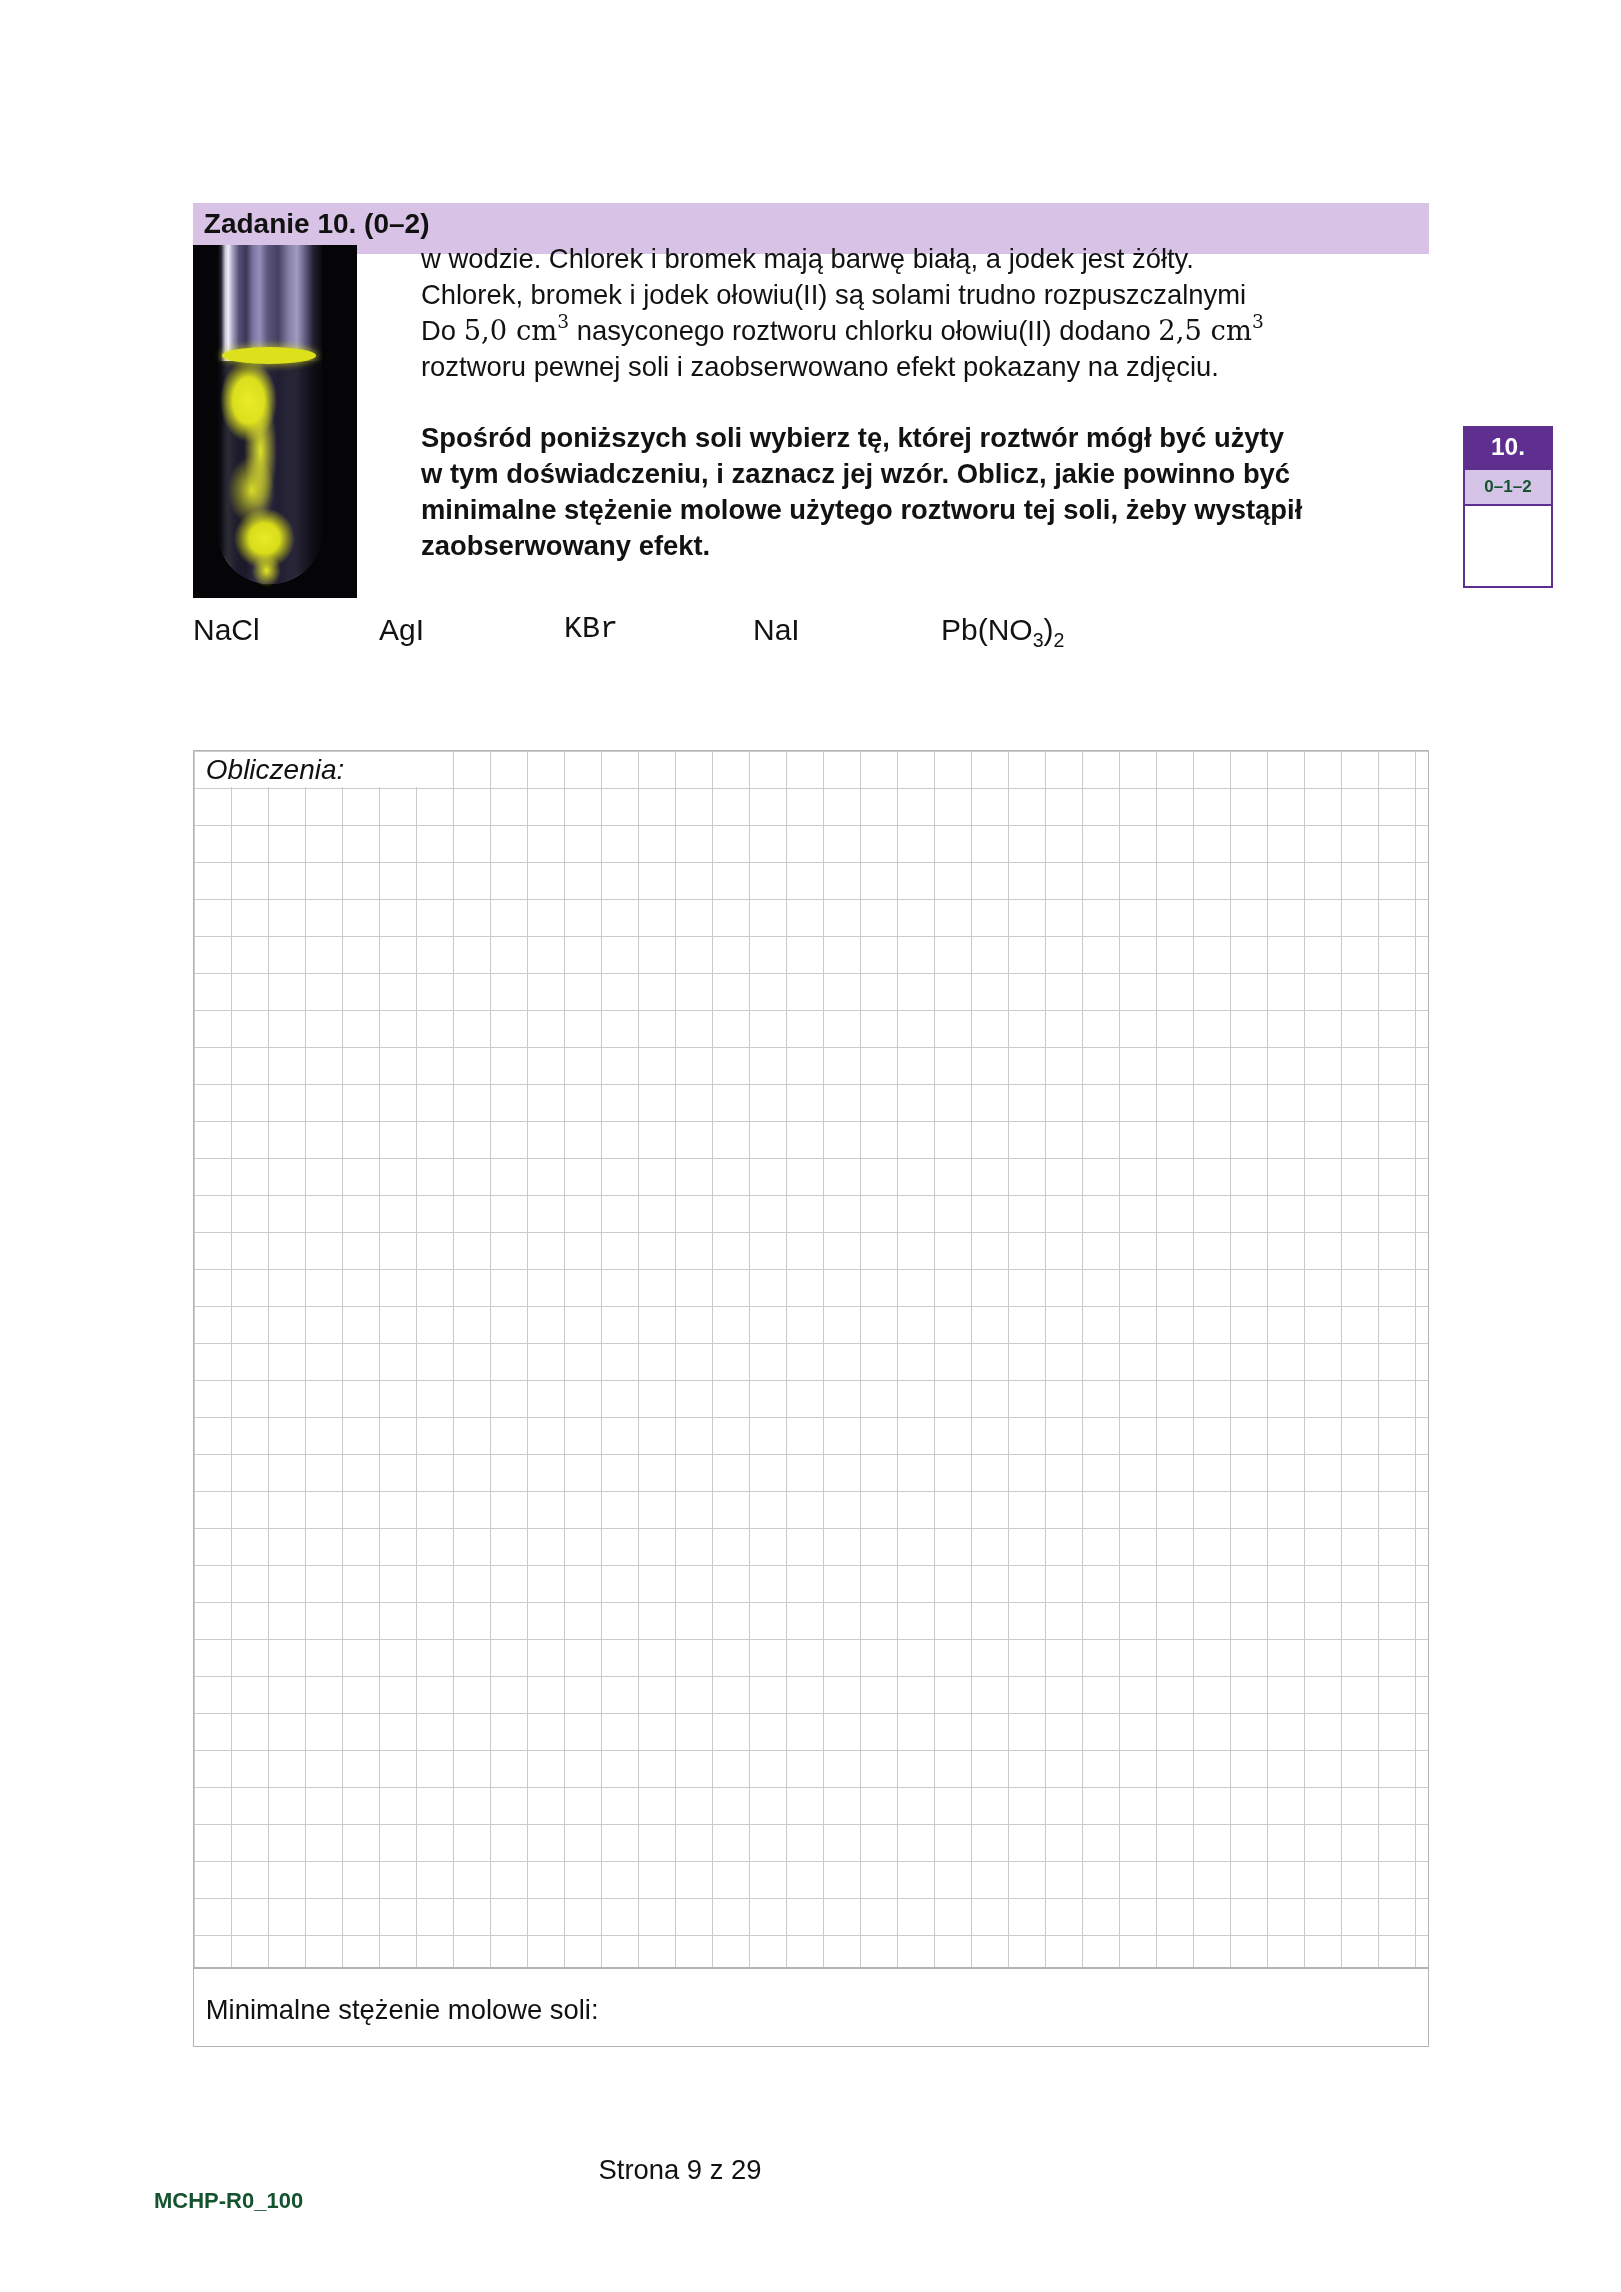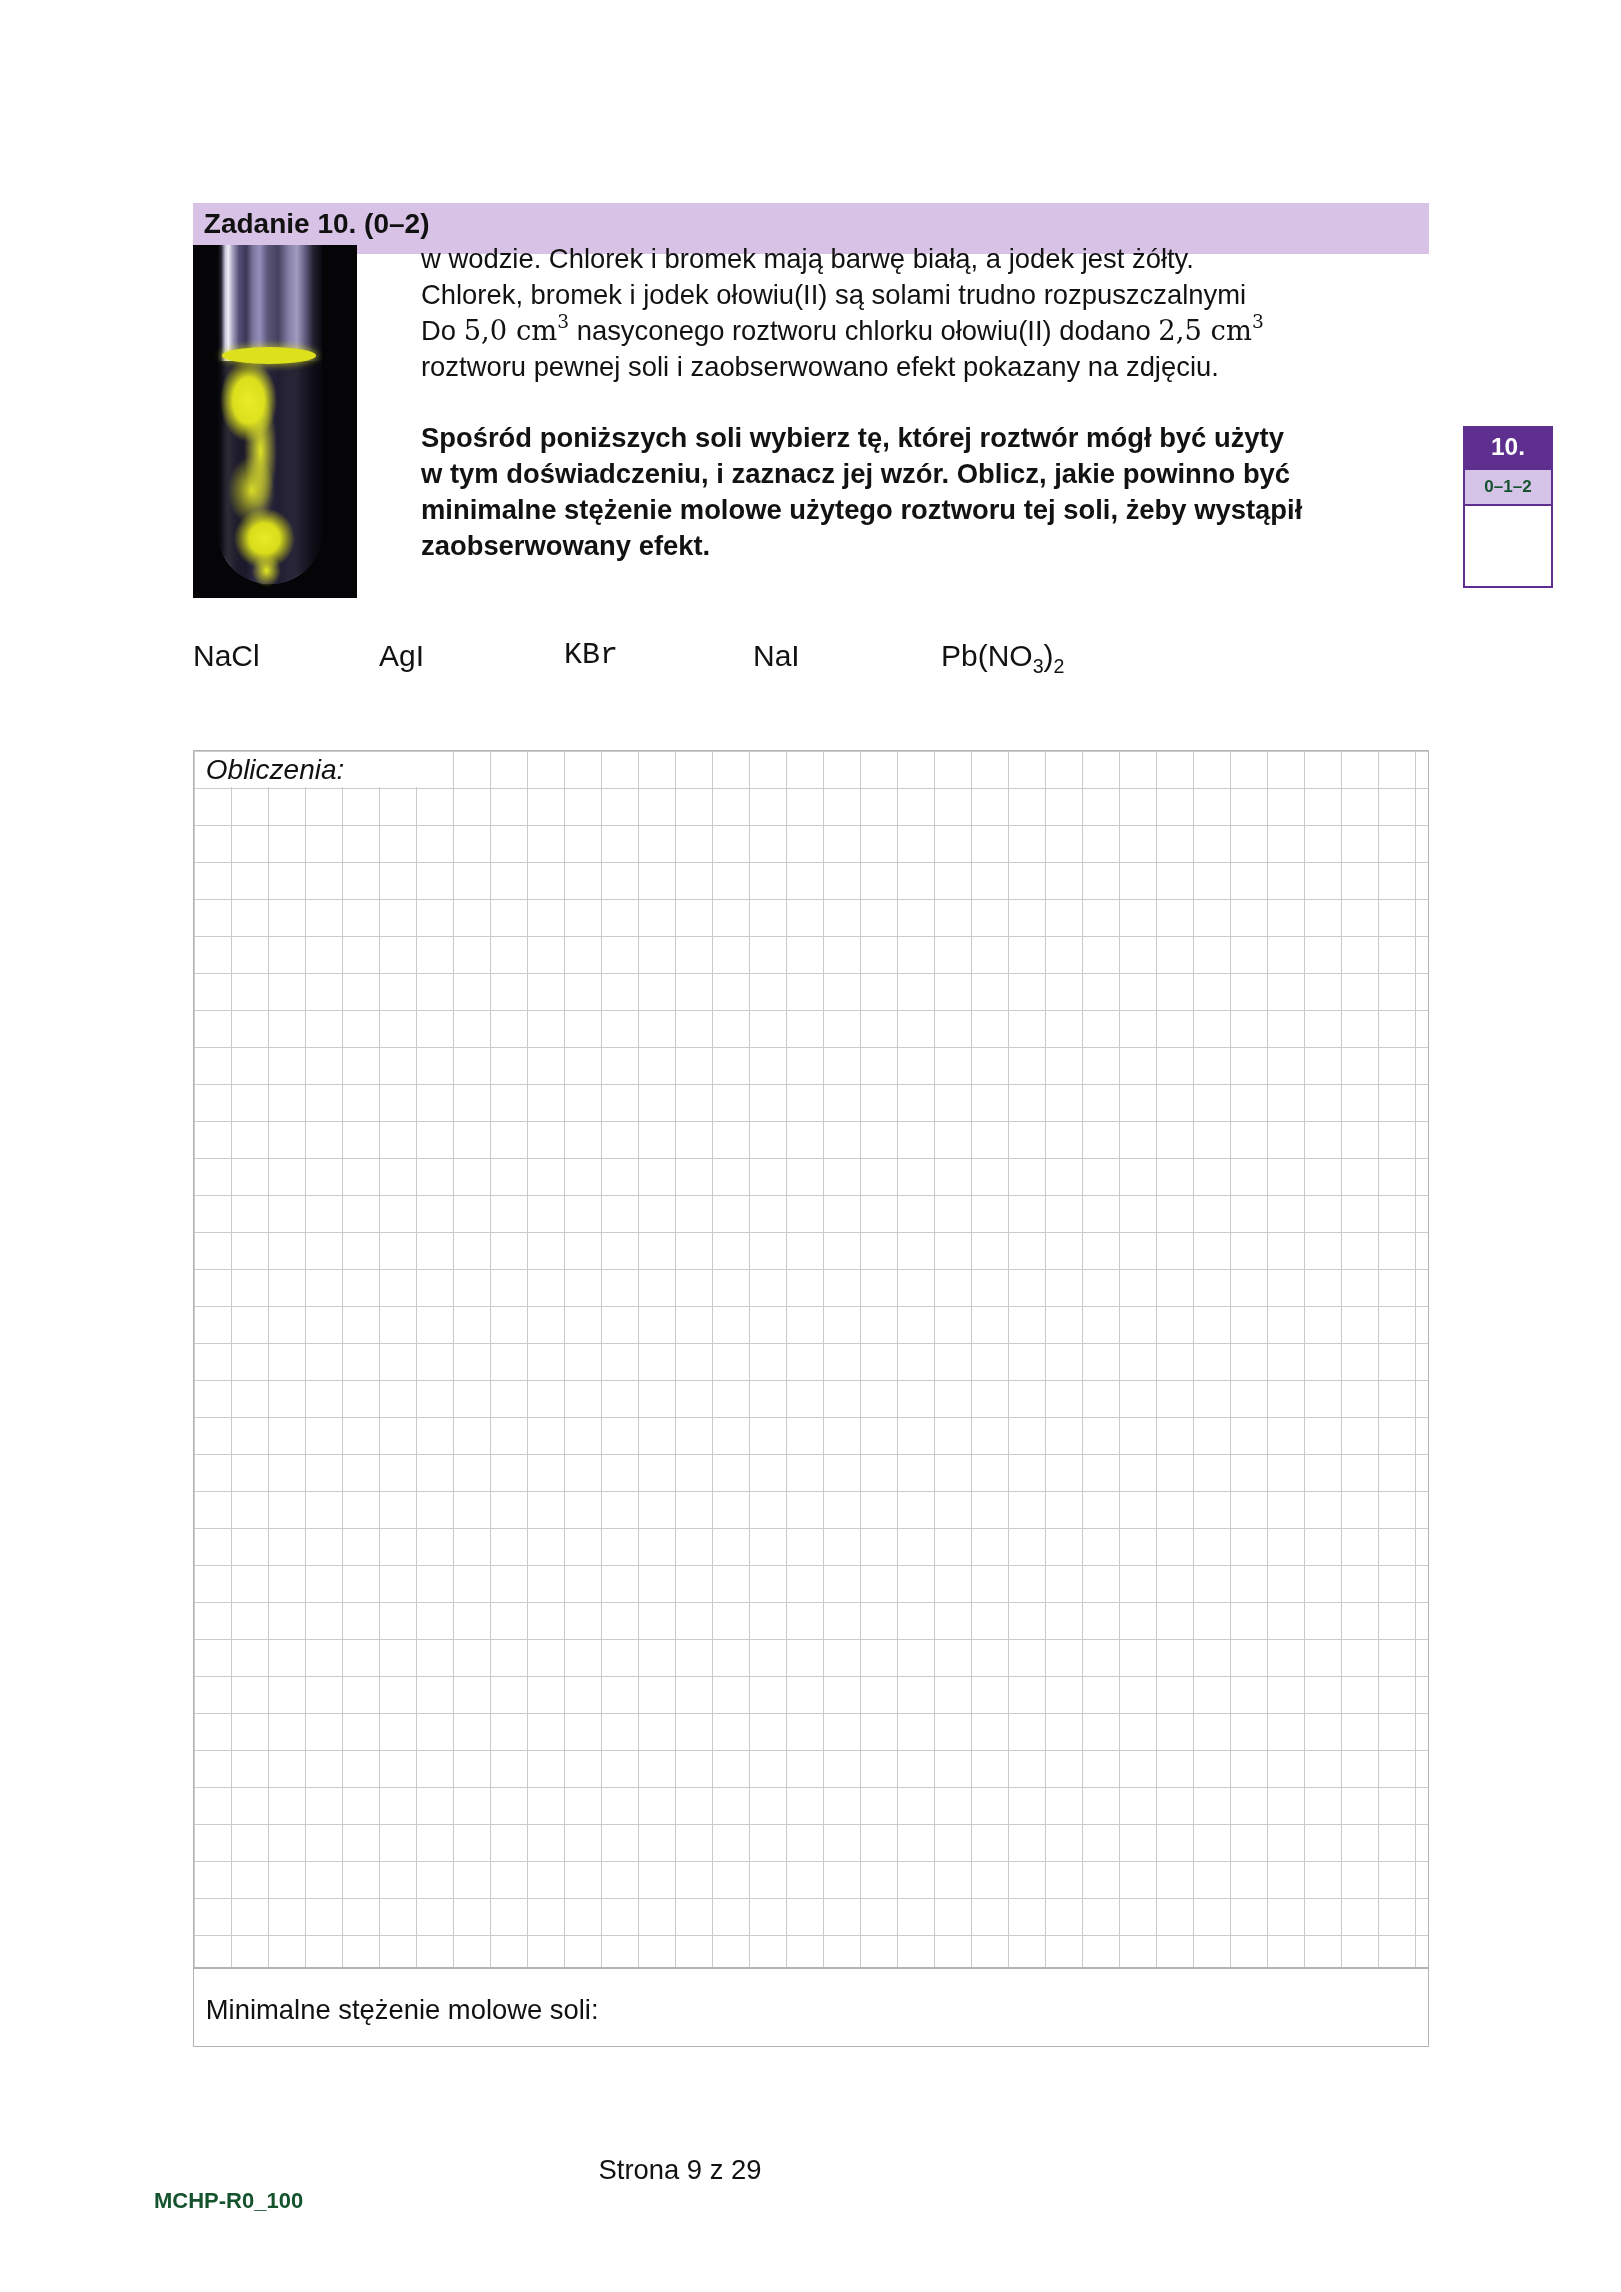--- a/index.html
+++ b/index.html
@@ -49,21 +49,21 @@
   
   .score-box{position:absolute;left:1463px;top:426px;width:90px;}
   .score-num{box-sizing:border-box;height:42px;background:#5f2f8f;color:#ffffff;
         font-size:24.5px;font-weight:bold;text-align:center;line-height:42px;}
   .score-scale{box-sizing:border-box;height:39px;background:#d6c3e8;color:#14532d;
         border:2.9px solid #5f2f8f;font-size:17px;font-weight:bold;text-align:center;line-height:33px;}
   .score-empty{box-sizing:border-box;height:84px;background:#ffffff;
         border:2.9px solid #5f2f8f;margin-top:-2.9px;}
 
   
-  .options{position:absolute;left:0;top:639px;width:1385px;height:33px;
+  .options{position:absolute;left:0;top:613px;width:1385px;height:33px;
         font-size:30px;line-height:33px;}
   .opt{position:absolute;white-space:nowrap;}
   .opt0{left:193px;} .opt1{left:379px;} .opt2{left:564px;font-family:Liberation Mono, monospace;} .opt3{left:753px;} .opt4{left:941px;}
 
   
   .calc-grid{position:absolute;left:193px;top:750px;width:1236px;height:1218px;
         box-sizing:border-box;border:1px solid #b3b3b3;background:#fff;
         background-image:linear-gradient(to right,#cbcbcb 1px,transparent 1px),
                          linear-gradient(to bottom,#cbcbcb 1px,transparent 1px);
         background-size:37px 37px;}

